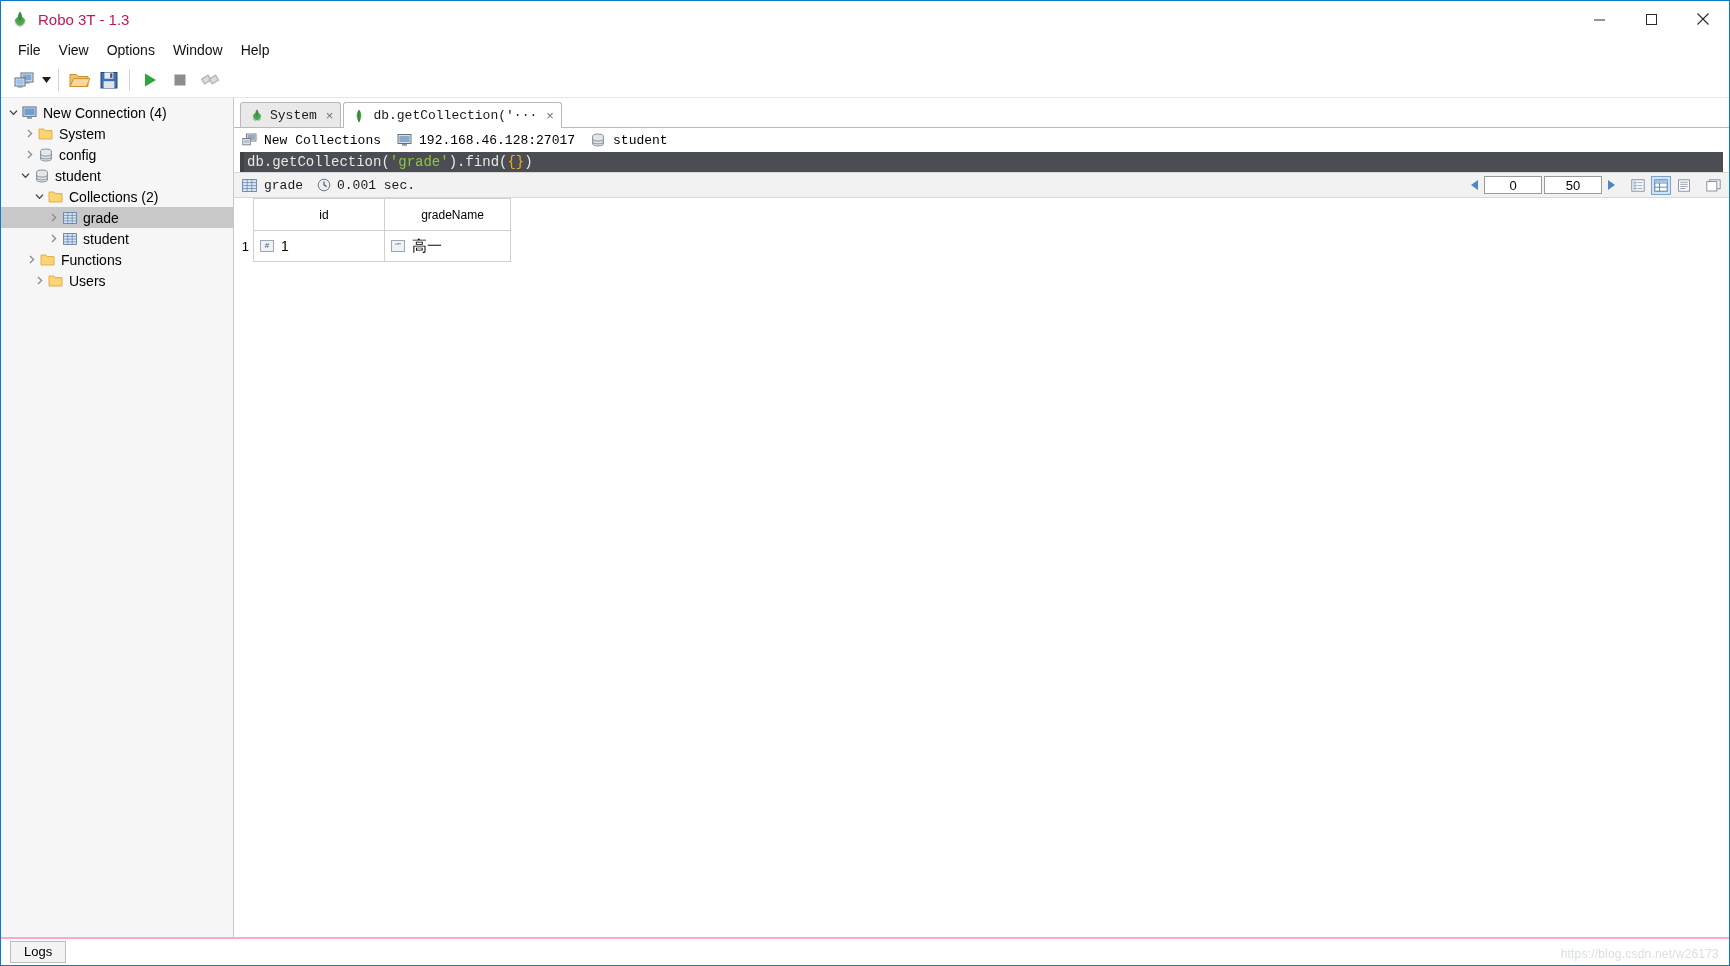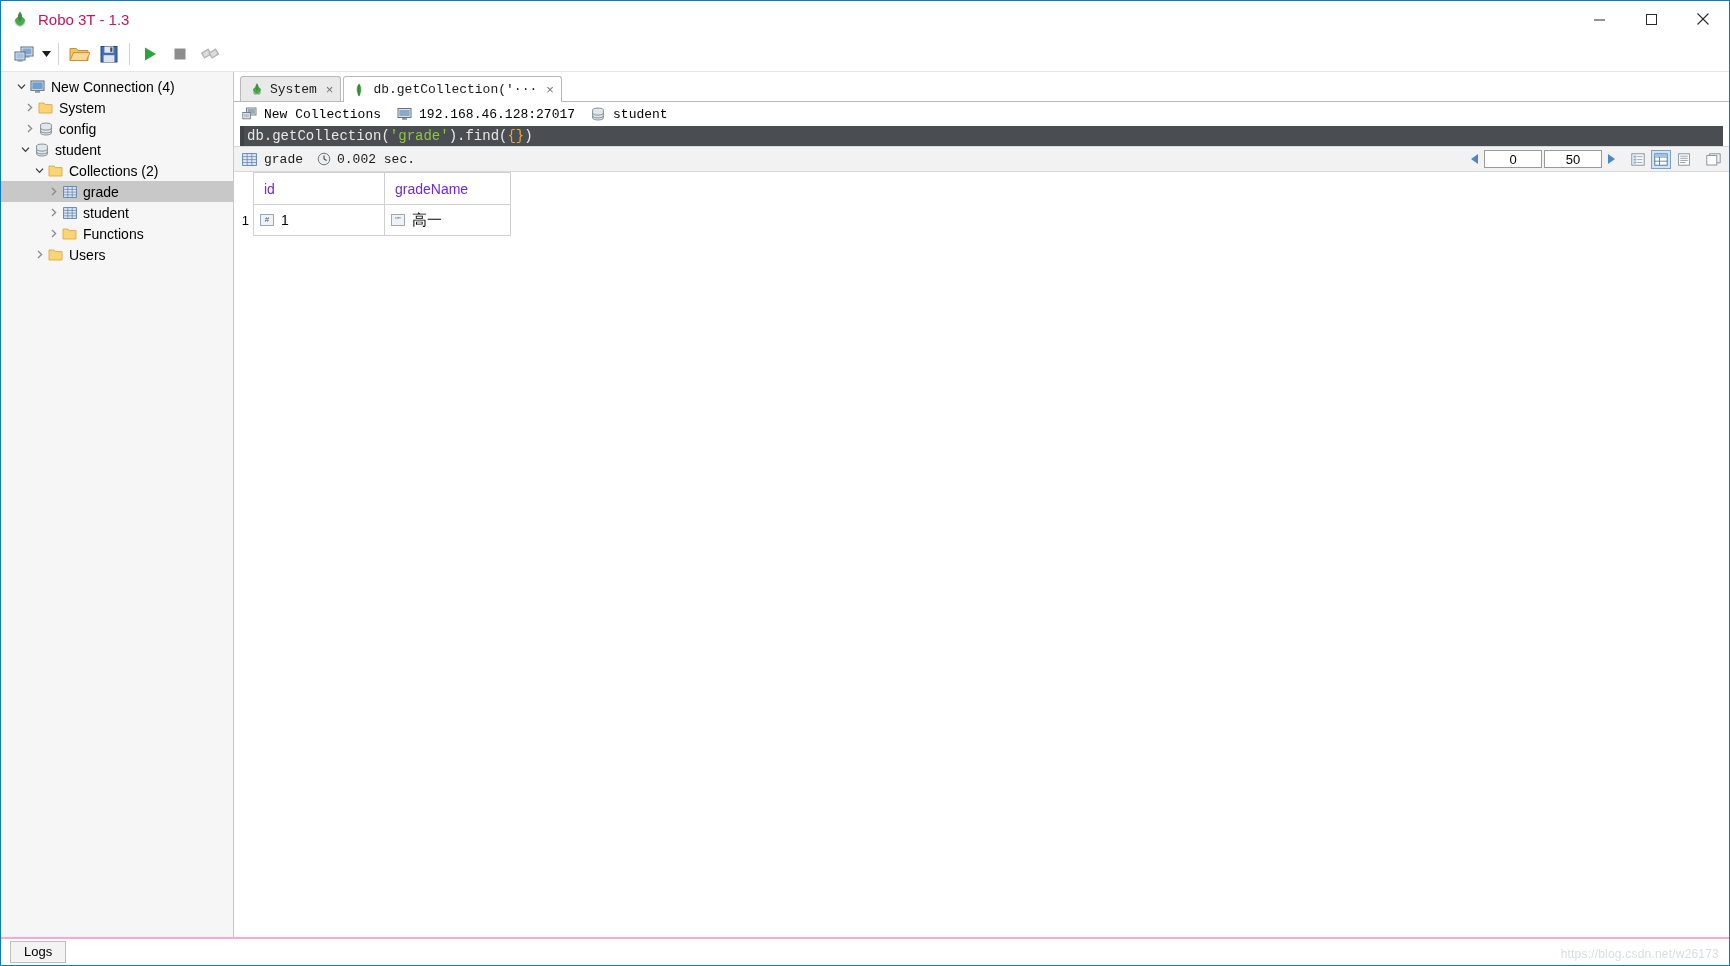--- a/index.html
+++ b/index.html
@@ -260,24 +260,24 @@
     border: none !important;
     text-align: right;
     font-size: 13px;
     color: #000;
     padding-right: 4px !important;
     background: #ffffff;
   }
   .corner { border: none !important; background: #ffffff; }
   th.col {
     height: 31px;
-    text-align: left;
+    text-align: center;
     font-weight: normal;
-    font-size: 14px;
-    color: #6d28d9;
+    font-size: 12px;
+    color: #000000;
     background: #ffffff;
     padding: 0 0 0 10px !important;
   }
   td.cell {
     height: 30px;
     background: #ffffff;
     font-size: 14px;
     color: #000;
     padding-left: 6px !important;
   }
@@ -354,20 +354,27 @@
       </div>
       <div class="win-btn">
         <svg width="14" height="14" viewBox="0 0 14 14">
           <line x1="1.5" y1="1.5" x2="12.5" y2="12.5" stroke="#2b2b2b" stroke-width="1.1"></line>
           <line x1="12.5" y1="1.5" x2="1.5" y2="12.5" stroke="#2b2b2b" stroke-width="1.1"></line>
         </svg>
       </div>
     </div>
   </div>
 
+  <div class="menubar">
+    <span class="menu-item">File</span>
+    <span class="menu-item">View</span>
+    <span class="menu-item">Options</span>
+    <span class="menu-item">Window</span>
+    <span class="menu-item">Help</span>
+  </div>
 
   <div class="toolbar">
     <div class="tb-btn">
       <svg width="21" height="19" viewBox="0 0 21 19">
         <rect x="7" y="2" width="12" height="9" fill="#e9eef4" stroke="#5a6b7c" stroke-width="1"></rect>
         <rect x="8.5" y="3.4" width="9" height="6" fill="#7fa8d4"></rect>
         <rect x="10.5" y="11" width="5" height="1.6" fill="#8c99a6"></rect>
         <rect x="1" y="7" width="10" height="8" fill="#e9eef4" stroke="#5a6b7c" stroke-width="1"></rect>
         <rect x="2.3" y="8.3" width="7.4" height="5.3" fill="#9fc2e8"></rect>
         <rect x="3.6" y="15" width="5" height="1.6" fill="#8c99a6"></rect>
@@ -412,21 +419,21 @@
         </g>
       </svg>
     </div>
   </div>
 
   <div class="body-split">
 
     <div class="sidebar">
       <div class="tree">
 
-        <div class="tree-row" style="padding-left:12px;">
+        <div class="tree-row" style="padding-left:4px;">
           <span class="twisty">
             <svg width="9" height="9" viewBox="0 0 9 9">
                 <polyline points="1,2.6 4.5,6.4 8,2.6" fill="none" stroke="#3c3c3c" stroke-width="1.3"></polyline>
               </svg>
           </span>
           <span class="tree-ico">
             <svg width="15" height="14" viewBox="0 0 15 14">
               <rect x="1" y="1" width="13" height="9.3" fill="#e9eef4" stroke="#566270" stroke-width="1"></rect>
               <rect x="2.3" y="2.3" width="10.4" height="6.7" fill="#6f9fd0"></rect>
               <rect x="5" y="10.8" width="5" height="2" fill="#8c99a6"></rect>
@@ -528,21 +535,21 @@
               <line x1="0.6" y1="3.4" x2="13.4" y2="3.4" stroke="#5b7fa8" stroke-width="0.7"></line>
               <line x1="0.6" y1="6.1" x2="13.4" y2="6.1" stroke="#5b7fa8" stroke-width="0.7"></line>
               <line x1="0.6" y1="8.8" x2="13.4" y2="8.8" stroke="#5b7fa8" stroke-width="0.7"></line>
               <line x1="4.8" y1="0.6" x2="4.8" y2="11.4" stroke="#5b7fa8" stroke-width="0.7"></line>
               <line x1="9.2" y1="0.6" x2="9.2" y2="11.4" stroke="#5b7fa8" stroke-width="0.7"></line>
             </svg>
           </span>
           <span class="tree-label">student</span>
         </div>
 
-        <div class="tree-row" style="padding-left:44px;">
+        <div class="tree-row" style="padding-left:22px;">
           <span class="twisty">
             <svg width="9" height="9" viewBox="0 0 9 9">
                 <polyline points="3,1 6.6,4.5 3,8" fill="none" stroke="#8a8a8a" stroke-width="1.3"></polyline>
               </svg>
           </span>
           <span class="tree-ico">
             <svg width="15" height="13" viewBox="0 0 15 13">
               <path d="M1 2 L6 2 L7.2 3.6 L14 3.6 L14 12 L1 12 Z" fill="#fbd475" stroke="#e0a93c" stroke-width="0.9"></path>
             </svg>
           </span>
@@ -645,21 +652,21 @@
             </svg>
           </span>
           <span class="rt-name">grade</span>
           <span class="rt-clock">
             <svg width="14" height="14" viewBox="0 0 14 14">
               <circle cx="7" cy="7" r="5.8" fill="#eceff2" stroke="#6d7882" stroke-width="1"></circle>
               <line x1="7" y1="7" x2="7" y2="3.4" stroke="#3d4750" stroke-width="1.1"></line>
               <line x1="7" y1="7" x2="9.6" y2="8.4" stroke="#3d4750" stroke-width="1.1"></line>
             </svg>
           </span>
-          <span class="rt-time">0.002 sec.</span>
+          <span class="rt-time">0.001 sec.</span>
         </div>
         <div class="rt-right">
           <span class="page-arrow">
             <svg width="10" height="12" viewBox="0 0 10 12">
                 <polygon points="8,1 8,11 1,6" fill="#4f87c4"></polygon>
               </svg>
           </span>
           <span class="spin">0</span>
           <span class="spin">50</span>
           <span class="page-arrow">

